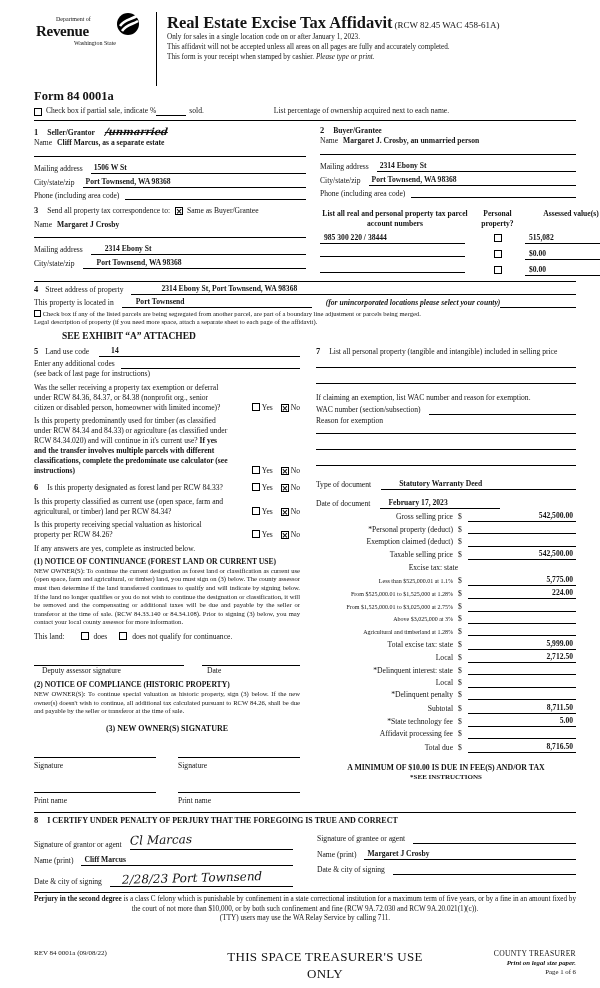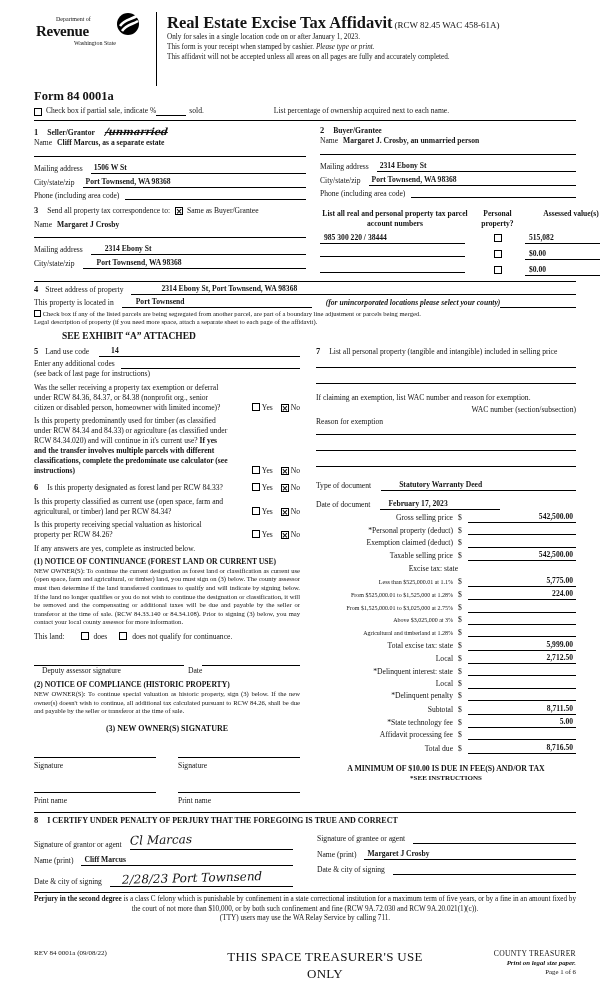--- a/index.html
+++ b/index.html
@@ -90,25 +90,25 @@
         </svg>
       </span>
     </div>
     <div class="vline"></div>
     <div class="title-block">
       <div>
         <span class="main-title">Real Estate Excise Tax Affidavit</span>
         <span class="rcw">(RCW 82.45 WAC 458-61A)</span>
       </div>
       <div class="hnote">Only for sales in a single location code on or after January 1, 2023.</div>
+      <div class="hnote">This affidavit will not be accepted unless all areas on all pages are fully and accurately completed.</div>
       <div class="hnote">
         <span>This form is your receipt when stamped by cashier.</span>
         <span class="i">Please type or print.</span>
       </div>
-      <div class="hnote">This affidavit will not be accepted unless all areas on all pages are fully and accurately completed.</div>
     </div>
   </div>
 
   <div class="form-number">Form 84 0001a</div>
 
   <div class="partial-row">
     <span class="cb"></span>
     <span style="margin-left:4px;">Check box if partial sale, indicate %</span>
     <span class="u" style="width:30px;"></span>
     <span style="margin-left:3px;">sold.</span>
@@ -301,21 +301,21 @@
         <span class="cb" style="margin:0 3px 0 14px;"></span>
         <span>does</span>
         <span class="cb" style="margin:0 3px 0 10px;"></span>
         <span>does not qualify for continuance.</span>
       </div>
 
       <div class="row" style="margin-top:14px; gap:18px;">
         <span class="sigline" style="width:150px;"></span>
         <span class="sigline" style="flex:1;"></span>
       </div>
-      <div style="display:flex; gap:4px;">
+      <div style="display:flex; gap:23px;">
         <span style="width:150px; padding-left:8px;">Deputy assessor signature</span>
         <span>Date</span>
       </div>
 
       <div class="b" style="margin-top:5px;">(2) NOTICE OF COMPLIANCE (HISTORIC PROPERTY)</div>
       <div class="small just">NEW OWNER(S): To continue special valuation as historic property, sign (3) below. If the new owner(s) doesn't wish to continue, all additional tax calculated pursuant to RCW 84.26, shall be due and payable by the seller or transferor at the time of sale.</div>
 
       <div class="b center" style="margin-top:8px; font-size:8px;">(3)  NEW OWNER(S) SIGNATURE</div>
 
       <div class="sig-pair">
@@ -342,21 +342,21 @@
 
     <div class="colR">
       <div style="margin-top:0;">
         <span class="num">7</span>
         <span>List all personal property (tangible and intangible) included in selling price</span>
       </div>
       <div class="u" style="width:100%; margin-top:10px;"></div>
       <div class="u" style="width:100%; margin-top:12px;"></div>
 
       <div style="margin-top:6px;">If claiming an exemption, list WAC number and reason for exemption.</div>
-      <div class="row" style="margin-top:2px;flex-direction:column;">
+      <div class="row" style="margin-top:2px;">
         <span class="lbl">WAC number (section/subsection)</span>
         <span class="u grow" style="margin-left:8px;"></span>
       </div>
       <div style="margin-top:1px;">Reason for exemption</div>
       <div class="u" style="width:100%; margin-top:8px;"></div>
       <div class="u" style="width:100%; margin-top:12px;"></div>
       <div class="u" style="width:100%; margin-top:12px;"></div>
 
       <div class="row" style="margin-top:10px;">
         <span class="lbl">Type of document</span>

